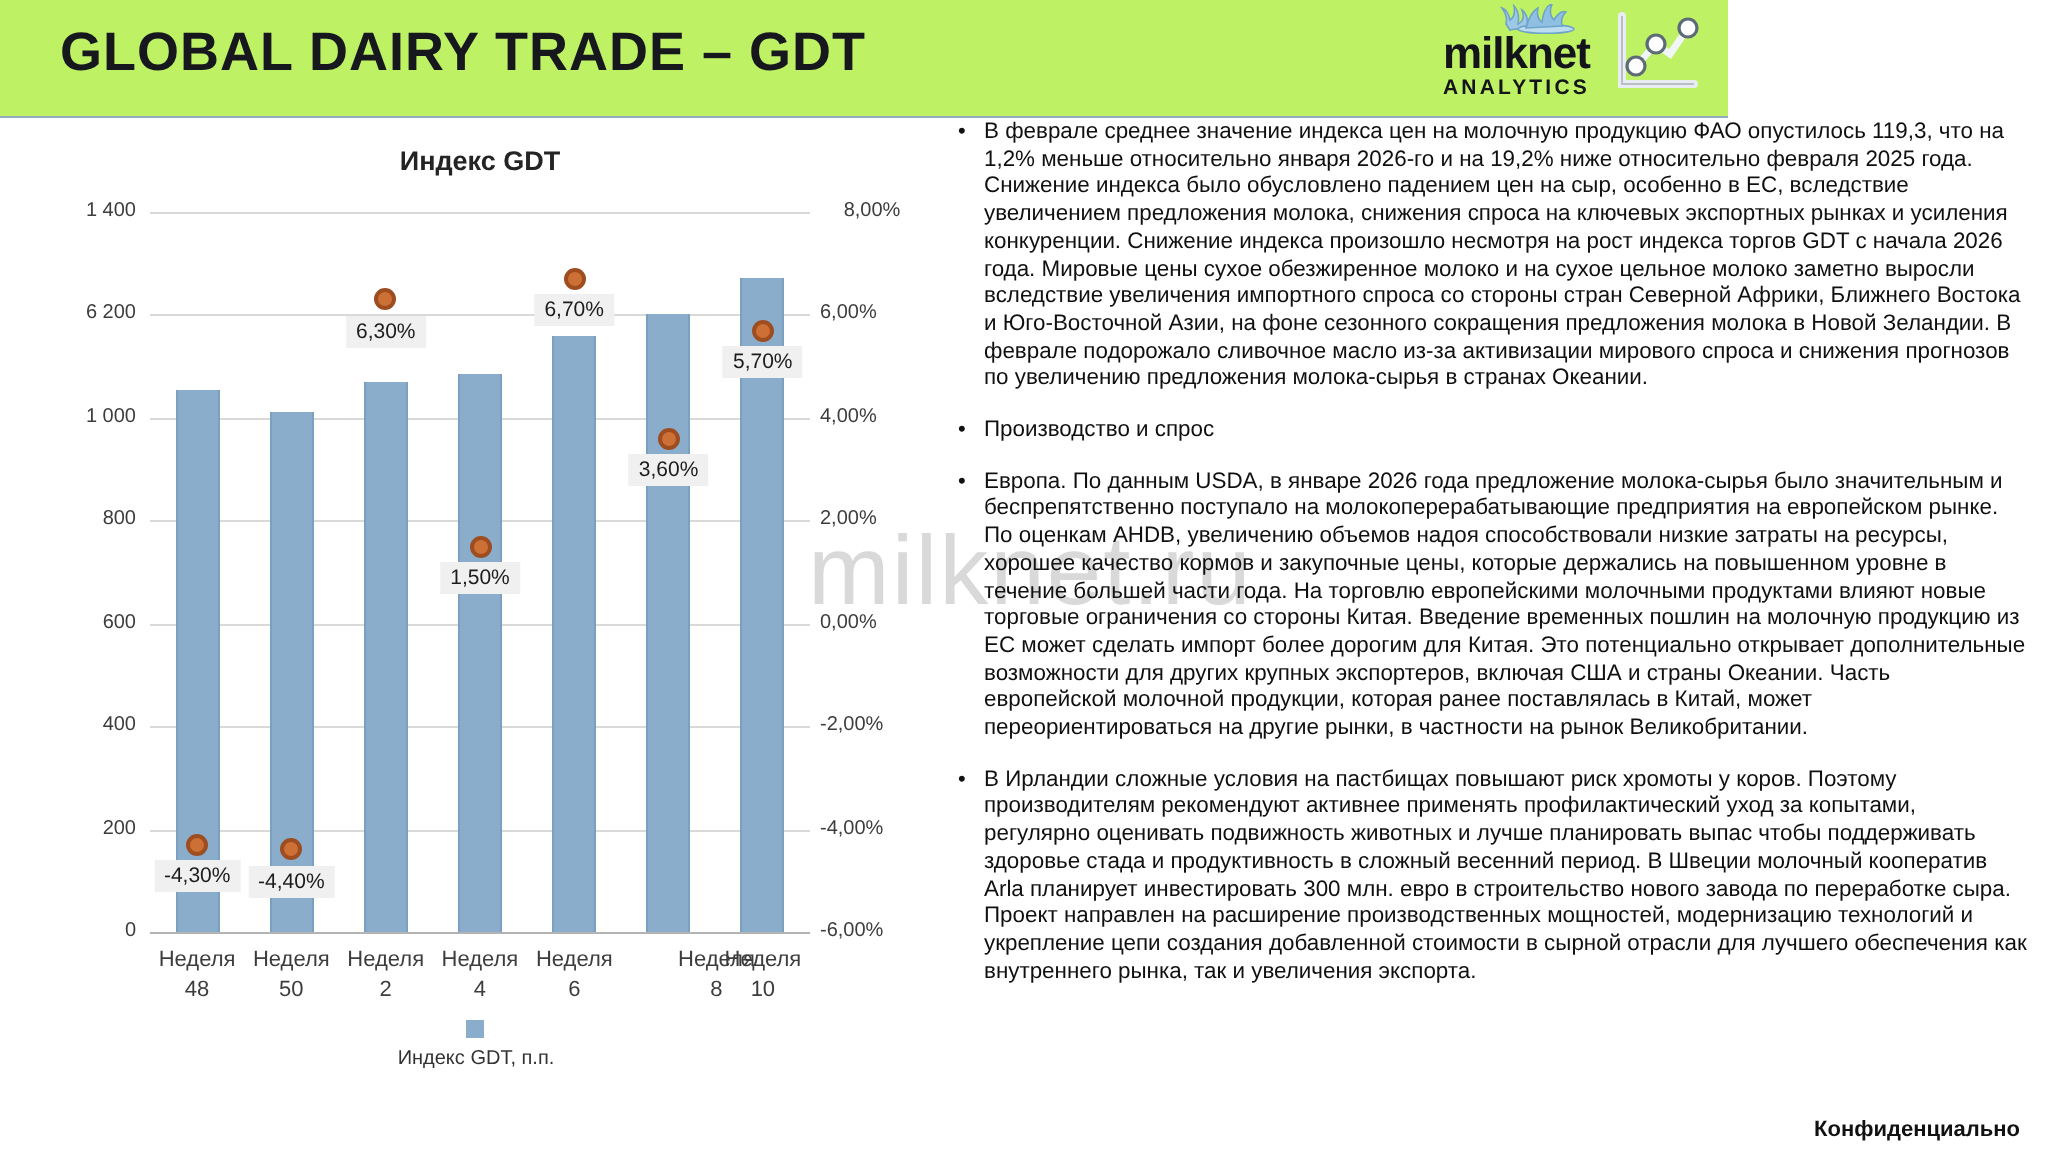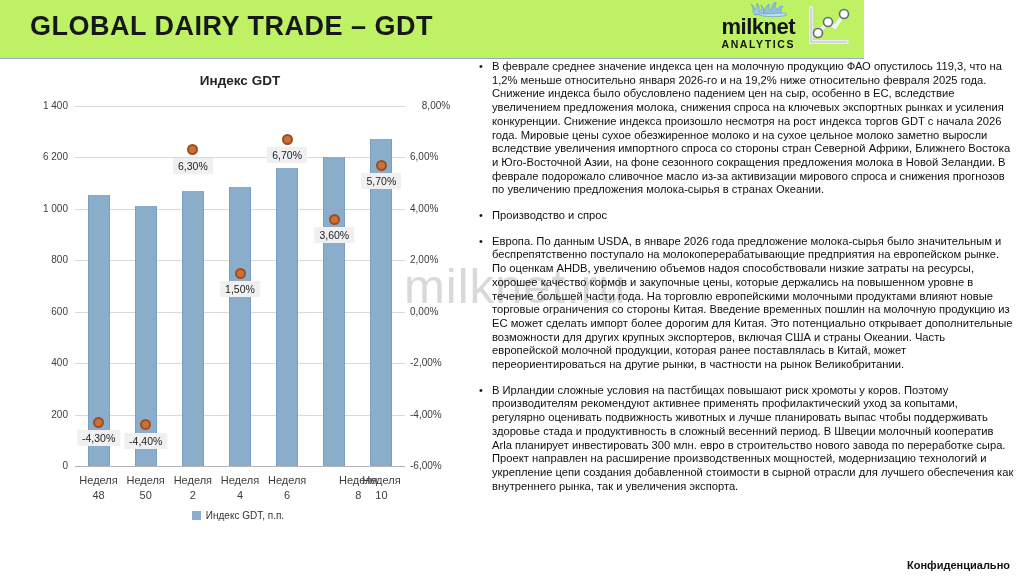--- a/index.html
+++ b/index.html
@@ -28,21 +28,21 @@
   .tick{position:absolute;font-size:10px;color:#3d3d3d;line-height:12px;}
   .tick.left{right:337px;width:50px;text-align:right;}
   .tick.right{left:335px;width:52px;text-align:left;}
   .bar{position:absolute;width:20px;background:#8badcc;border-left:1px solid #7b9fc0;border-right:1px solid #7b9fc0;}
   .dot{position:absolute;width:7px;height:7px;border-radius:50%;background:#cd7036;border:2px solid #9d4d20;box-sizing:content-box;}
   .dlabel{position:absolute;transform:translateX(-50%);background:#f0f0f0;color:#1c1c1c;
           font-size:10.5px;padding:2px 5px;white-space:nowrap;}
   .cat{position:absolute;text-align:center;font-size:11px;color:#3d3d3d;line-height:1.35;white-space:pre-line;}
   .legend{position:absolute;left:20px;top:448px;width:400px;display:flex;justify-content:center;
           gap:26px;font-size:10px;color:#333;}
-  .legend-item{display:flex;align-items:center;gap:5px;white-space:nowrap;}
+  .legend-item{display:flex;align-items:center;gap:5px;white-space:nowrap;flex-direction:column;}
   .lg-sq{width:9px;height:9px;background:#8badcc;display:inline-block;}
   .lg-dot{width:8px;height:8px;border-radius:50%;background:#cd7036;display:inline-block;}
   
   .bullets{position:absolute;left:462px;top:60px;width:552px;z-index:2;}
   .bullet-item{position:relative;margin:0 0 12px 0;padding-left:30px;}
   .bullet-item .mark{position:absolute;left:17px;top:0;font-size:11px;color:#111;}
   .bullet-item p{margin:0;font-size:11.2px;line-height:13.7px;color:#101010;}
   
   .footer{position:absolute;right:14px;bottom:5px;font-size:11px;font-weight:bold;color:#111;z-index:3;text-align:center;}
 </style>

